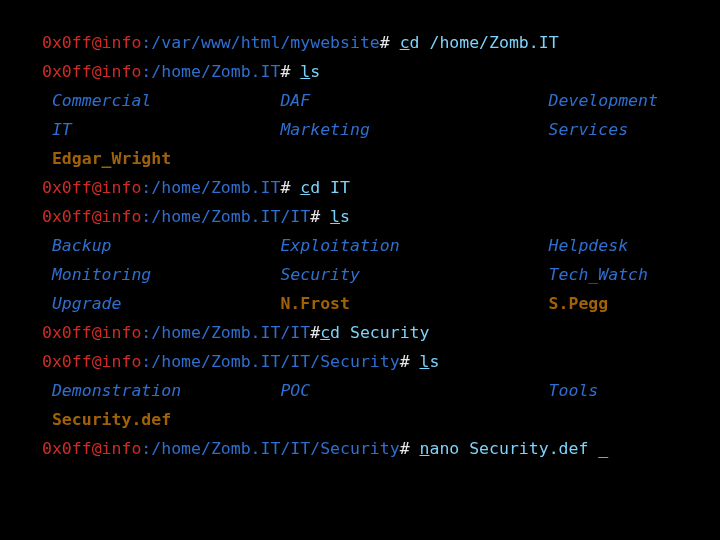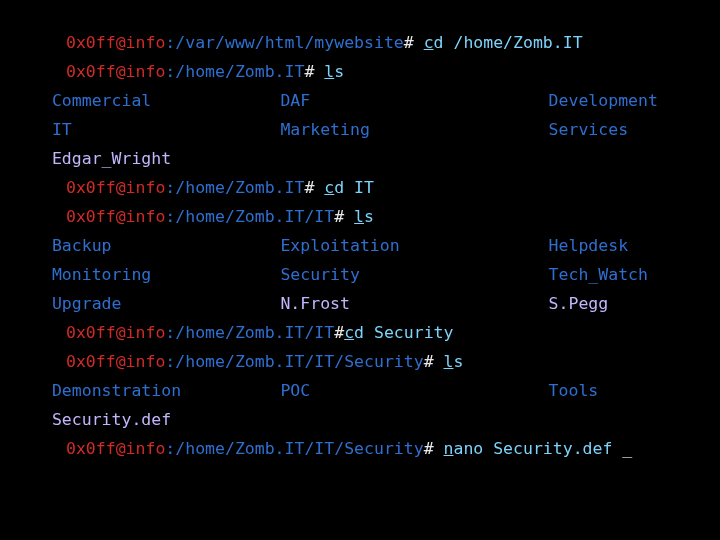--- a/index.html
+++ b/index.html
@@ -21,26 +21,26 @@
     background: #000000;
     font-family: "DejaVu Sans Mono", monospace;
     font-size: 16.5px;
     line-height: 29px;
     white-space: pre;
   }
   .line {
     white-space: pre;
     height: 29px;
   }
-  .prompt   { color: #d02b26; margin-left: 24px; }
+  .prompt   { color: #d02b26; }
   .path     { color: #2f6fd0; }
   .hash     { color: #e8e8e8; }
   .cmd      { color: #7dd3fc; }
   .cmd u    { text-decoration: underline; }
-  .dir      { color: #2f6fd0; }
-  .file     { color: #c4b5fd; }
+  .dir      { color: #2f6fd0; font-style: italic; }
+  .file     { color: #a16207; font-weight: bold; }
   .cursor   { color: #e8e8e8; }
   .col      { display: inline-block; }
 </style>
 </head>
 <body>
 
 <div id="terminal"><div class="line"><span class="prompt">0x0ff@info</span><span class="path">:</span><span class="path">/var/www/html/mywebsite</span><span class="hash"># </span><span class="cmd"><u>c</u><span>d /home/Zomb.IT</span></span></div><div class="line"><span class="prompt">0x0ff@info</span><span class="path">:</span><span class="path">/home/Zomb.IT</span><span class="hash"># </span><span class="cmd"><u>l</u><span>s</span></span></div><div class="line"><span> </span><span class="col dir" style="width: 23ch;">Commercial</span><span class="col dir" style="width: 27ch;">DAF</span><span class="col dir">Development</span></div><div class="line"><span> </span><span class="col dir" style="width: 23ch;">IT</span><span class="col dir" style="width: 27ch;">Marketing</span><span class="col dir">Services</span></div><div class="line"><span> </span><span class="col file" style="width: 23ch;">Edgar_Wright</span></div><div class="line"><span class="prompt">0x0ff@info</span><span class="path">:</span><span class="path">/home/Zomb.IT</span><span class="hash"># </span><span class="cmd"><u>c</u><span>d IT</span></span></div><div class="line"><span class="prompt">0x0ff@info</span><span class="path">:</span><span class="path">/home/Zomb.IT/IT</span><span class="hash"># </span><span class="cmd"><u>l</u><span>s</span></span></div><div class="line"><span> </span><span class="col dir" style="width: 23ch;">Backup</span><span class="col dir" style="width: 27ch;">Exploitation</span><span class="col dir">Helpdesk</span></div><div class="line"><span> </span><span class="col dir" style="width: 23ch;">Monitoring</span><span class="col dir" style="width: 27ch;">Security</span><span class="col dir">Tech_Watch</span></div><div class="line"><span> </span><span class="col dir" style="width: 23ch;">Upgrade</span><span class="col file" style="width: 27ch;">N.Frost</span><span class="col file">S.Pegg</span></div><div class="line"><span class="prompt">0x0ff@info</span><span class="path">:</span><span class="path">/home/Zomb.IT/IT</span><span class="hash">#</span><span class="cmd"><u>c</u><span>d Security</span></span></div><div class="line"><span class="prompt">0x0ff@info</span><span class="path">:</span><span class="path">/home/Zomb.IT/IT/Security</span><span class="hash"># </span><span class="cmd"><u>l</u><span>s</span></span></div><div class="line"><span> </span><span class="col dir" style="width: 23ch;">Demonstration</span><span class="col dir" style="width: 27ch;">POC</span><span class="col dir">Tools</span></div><div class="line"><span> </span><span class="col file" style="width: 23ch;">Security.def</span></div><div class="line"><span class="prompt">0x0ff@info</span><span class="path">:</span><span class="path">/home/Zomb.IT/IT/Security</span><span class="hash"># </span><span class="cmd"><u>n</u><span>ano Security.def</span></span><span class="cursor"> _</span></div></div>
 
 </body></html>

